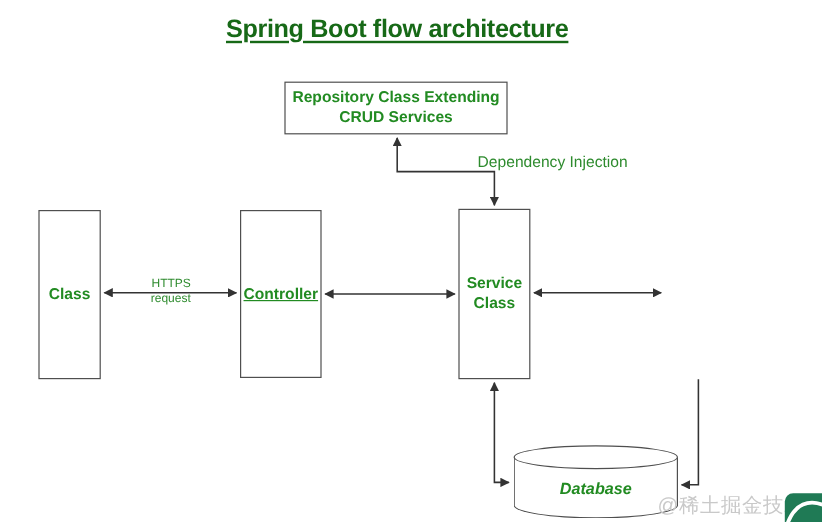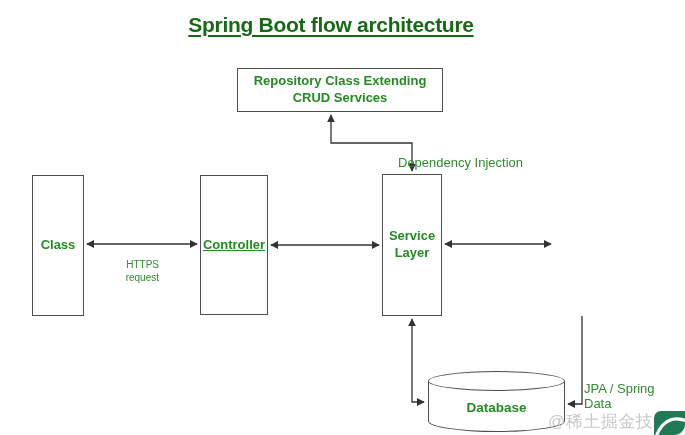--- a/index.html
+++ b/index.html
@@ -15,21 +15,20 @@
   body {
     font-family: "Liberation Sans", "DejaVu Sans", sans-serif;
     background: #ffffff;
   }
   .stage {
     position: relative;
     width: 685px;
     height: 435px;
     background: #ffffff;
     overflow: hidden;
-    border-radius: 11px;
   }
   .title {
     position: absolute;
     left: 0; top: 13px;
     width: 662px;
     text-align: center;
     font-size: 21px;
     font-weight: bold;
     letter-spacing: -0.3px;
     color: var(--title-green);
@@ -49,21 +48,21 @@
     border: 1.5px solid var(--border);
     display: flex;
     align-items: center;
     justify-content: center;
     text-align: center;
     font-weight: bold;
     font-size: 13px;
     color: var(--label-green);
     line-height: 1.3;
   }
-  .box-repository { left: 237px; top: 68px;  width: 206px; height: 44px;  padding: 0 2px; justify-content: flex-end; }
+  .box-repository { left: 237px; top: 68px;  width: 186px; height: 44px;  padding: 0 2px; justify-content: flex-end; }
   .box-client     { left: 32px;  top: 175px; width: 52px;  height: 141px; }
   .box-controller { left: 200px; top: 175px; width: 68px;  height: 140px; white-space: nowrap; text-decoration: underline; }
   .box-service    { left: 382px; top: 174px; width: 60px;  height: 142px; padding: 0 6px; }
   .box-model      { left: 554px; top: 173px; width: 54px;  height: 142px; }
   .db-top {
     position: absolute;
     left: 428px; top: 371px;
     width: 137px; height: 20px;
     border: 1.5px solid var(--border);
     border-radius: 50%;
@@ -82,26 +81,26 @@
   }
   .db-label {
     position: absolute;
     left: 428px; top: 400px;
     width: 137px;
     text-align: center;
     font-weight: bold;
     font-size: 13.5px;
     color: var(--label-green);
     z-index: 3;
+    font-style: italic;
   }
   .annotation {
     position: absolute;
     color: var(--annotation-green);
     font-size: 13px;
-    margin-top: 28px;
   }
   .lbl-dependency { left: 398px; top: 127px; }
   .lbl-jpa        { left: 584px; top: 353px; }
   .lbl-https {
     left: 107px; top: 231px;
     width: 52px;
     text-align: right;
     font-size: 10px;
     line-height: 1.25;
   }
@@ -143,30 +142,29 @@
   <div class="box box-repository">
     <span>Repository Class Extending CRUD Services</span>
   </div>
   <div class="box box-client">
     <span>Class</span>
   </div>
   <div class="box box-controller">
     <span>Controller</span>
   </div>
   <div class="box box-service">
-    <span>Service Layer</span>
+    <span>Service Class</span>
   </div>
 
   <div class="db-body"></div>
   <div class="db-top"></div>
   <div class="db-label">Database</div>
 
   <div class="annotation lbl-https">HTTPS request</div>
   <div class="annotation lbl-dependency">Dependency Injection</div>
-  <div class="annotation lbl-jpa">JPA / Spring Data</div>
 
   <div class="watermark">@稀土掘金技术社区</div>
 
   <svg class="logo" width="38" height="30" viewBox="0 0 38 30" aria-hidden="true">
     <rect x="1" y="2" width="44" height="36" rx="7" fill="var(--logo-green)"></rect>
     <path d="M3 28 C 9 11, 21 6, 36 13" stroke="#ffffff" stroke-width="3.2" fill="none"></path>
   </svg>
 
 </div>
 

